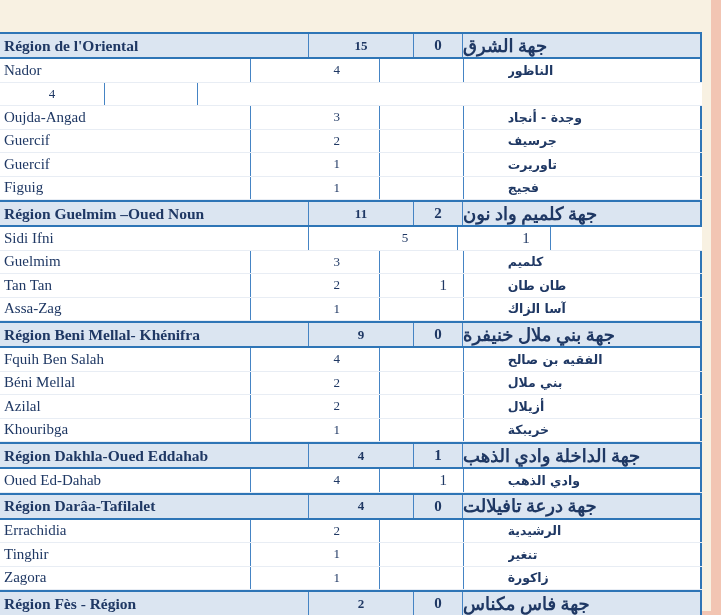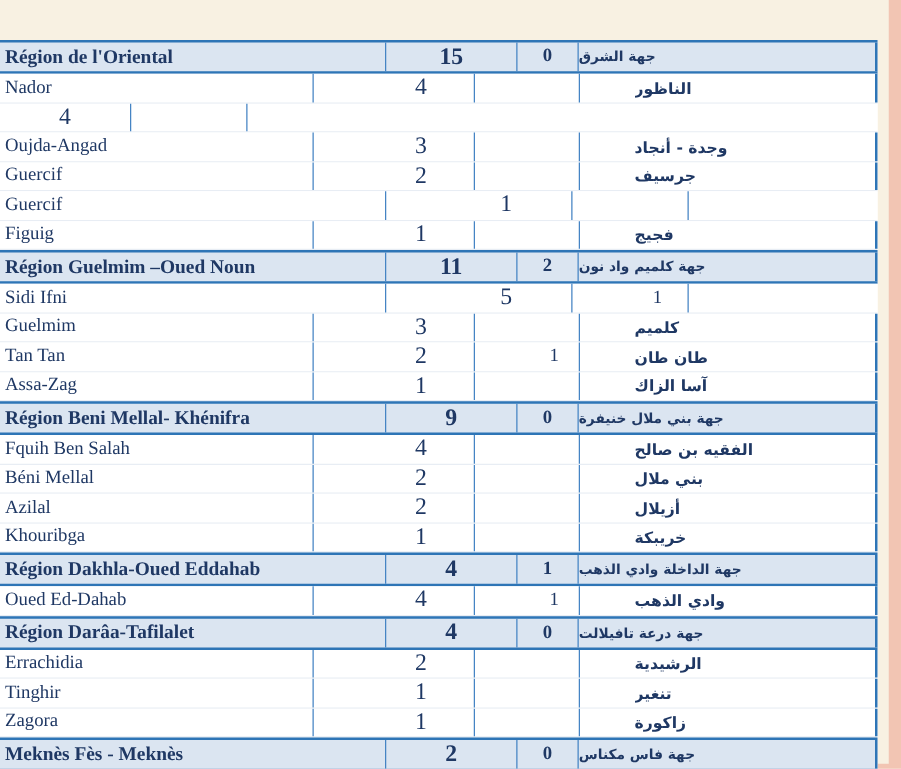--- a/index.html
+++ b/index.html
@@ -56,39 +56,39 @@
     width:309px;
     padding-left:4px;
     border-right:1.5px solid var(--border-light);
     font-size:15px;
   }
   .header-row .cell.fr{font-size:15.5px;}
   .cell.n1{
     width:105px;
     justify-content:center;
     border-right:1.5px solid var(--border-light);
-    font-size:19px;
+    font-size:13px;
   }
   .cell.n2{
     width:49px;
     justify-content:center;
     border-right:1.5px solid var(--border-light);
     font-size:15px;
   }
   .cell.ar{
     width:238.5px;
     justify-content:flex-end;
     padding-right:6px;
     border-right:2px solid var(--border-strong);
     direction:rtl;
     font-family:"DejaVu Sans", sans-serif;
     font-size:12.5px;
     font-weight:bold;
   }
-  .header-row .cell.ar{font-size:11px;}
+  .header-row .cell.ar{font-size:18px;font-family:Liberation Serif, serif;}
 </style>
 </head>
 <body>
 
 <div class="page">
   <div class="regions-table">
       <div class="row header-row">
         <div class="cell fr">Région de l'Oriental</div>
         <div class="cell n1">15</div>
         <div class="cell n2">0</div>
@@ -113,20 +113,21 @@
       <div class="row data-row">
         <div class="cell fr">Guercif</div>
         <div class="cell n1">2</div>
         <div class="cell n2"></div>
         <div class="cell ar" dir="rtl">جرسيف</div>
       </div>
       <div class="row data-row">
         <div class="cell fr">Guercif</div>
         <div class="cell n1">1</div>
         <div class="cell n2"></div>
+        <div class="cell ar" dir="rtl">تاوريرت</div>
       </div>
       <div class="row data-row">
         <div class="cell fr">Figuig</div>
         <div class="cell n1">1</div>
         <div class="cell n2"></div>
         <div class="cell ar" dir="rtl">فجيج</div>
       </div>
       <div class="row header-row">
         <div class="cell fr">Région Guelmim –Oued Noun</div>
         <div class="cell n1">11</div>
@@ -216,21 +217,21 @@
         <div class="cell n2"></div>
         <div class="cell ar" dir="rtl">تنغير</div>
       </div>
       <div class="row data-row">
         <div class="cell fr">Zagora</div>
         <div class="cell n1">1</div>
         <div class="cell n2"></div>
         <div class="cell ar" dir="rtl">زاكورة</div>
       </div>
       <div class="row header-row">
-        <div class="cell fr">Meknès Fès - Meknès</div>
+        <div class="cell fr">Région Fès - Région</div>
         <div class="cell n1">2</div>
         <div class="cell n2">0</div>
         <div class="cell ar" dir="rtl">جهة فاس مكناس</div>
       </div>
       <div class="row data-row">
         <div class="cell fr">Fès</div>
         <div class="cell n1">2</div>
         <div class="cell n2"></div>
         <div class="cell ar" dir="rtl">فاس</div>
       </div>

